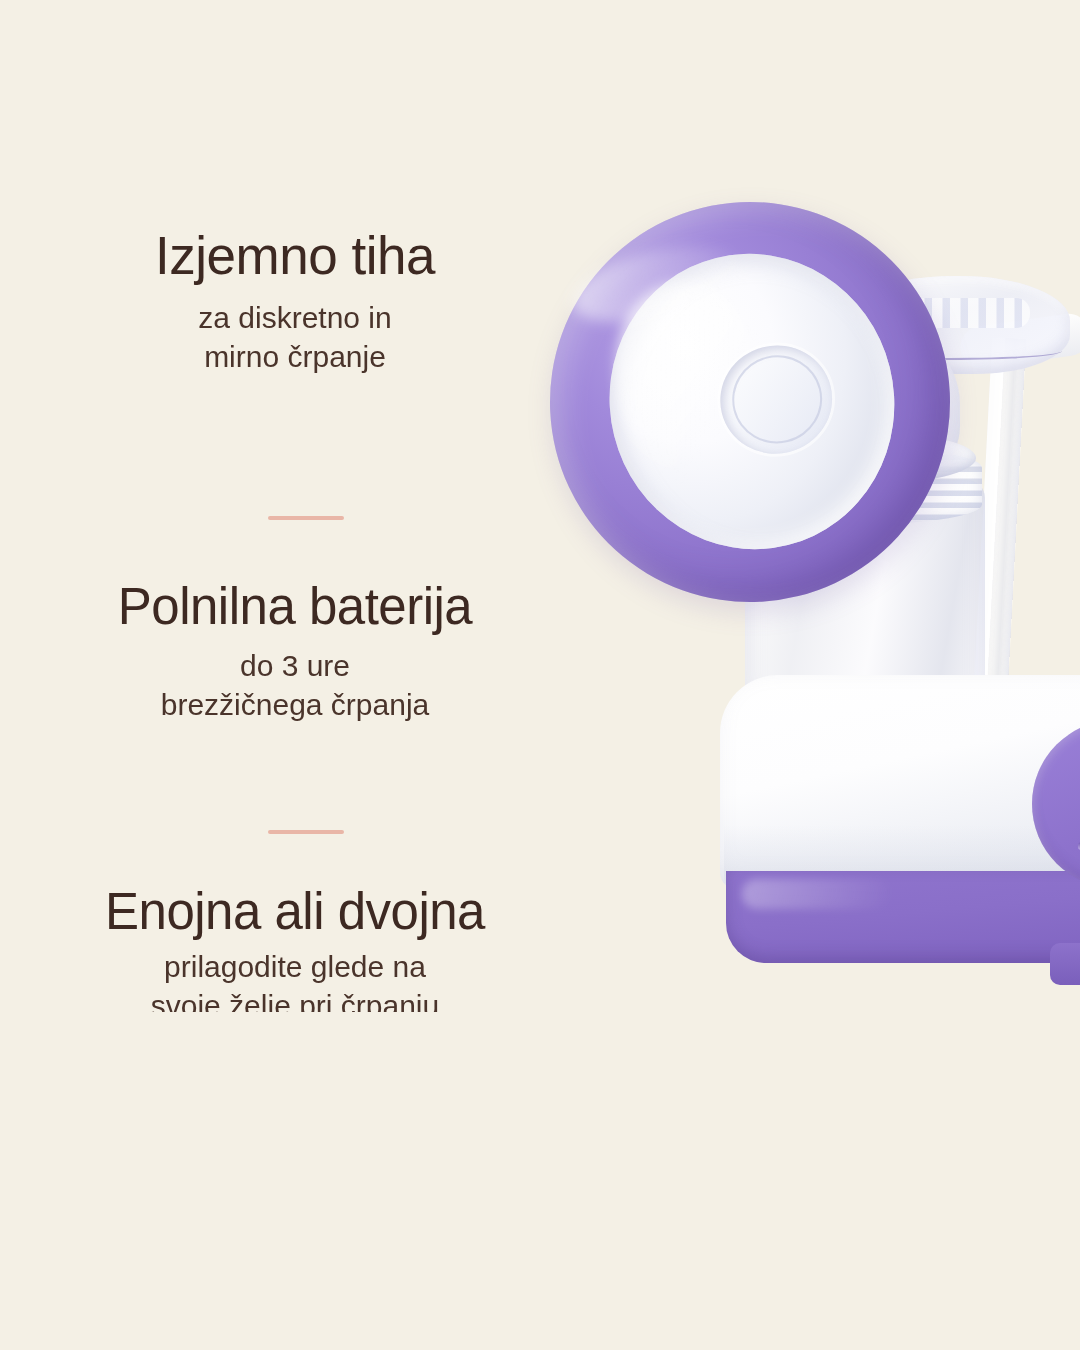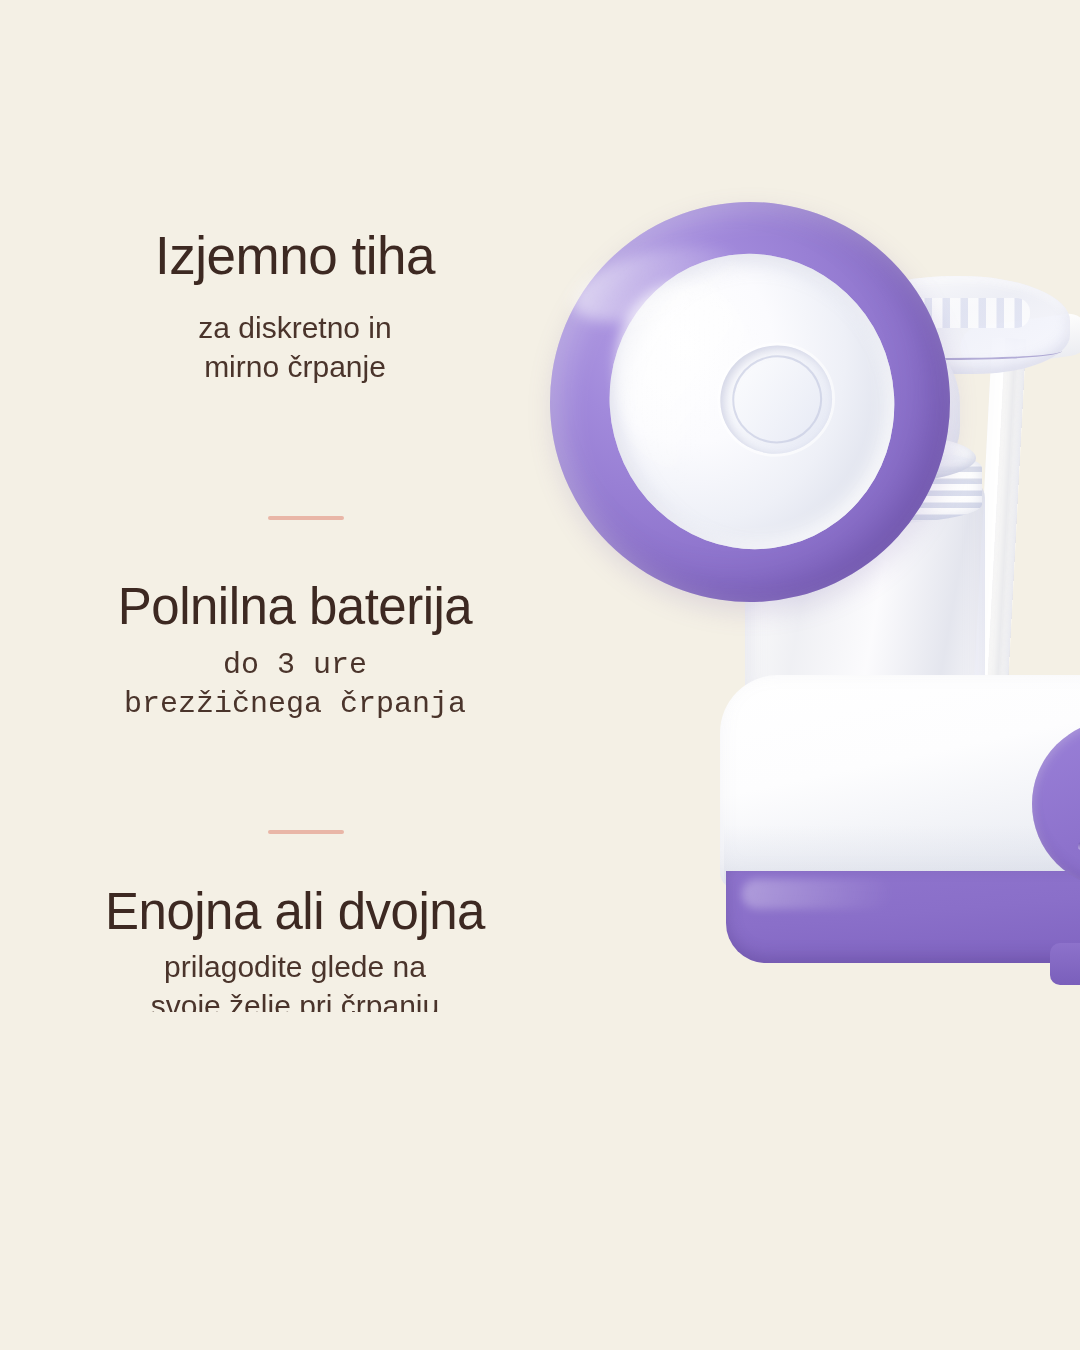--- a/index.html
+++ b/index.html
@@ -36,28 +36,28 @@
     font-size:53px;
     font-weight:400;
     letter-spacing:-0.5px;
     line-height:1.06;
     white-space:nowrap;
   }
   .feature-2 .f-title { font-size:51px; }
   .feature-3 .f-title { font-size:51px; }
 
   .f-sub {
-    margin-top:24px;
+    margin-top:14px;
     color:#4a342b;
     font-size:30px;
     font-weight:400;
     line-height:1.3;
     white-space:pre-line;
   }
-  .feature-2 .f-sub { margin-top:12px;font-family:Liberation Mono, monospace; }
+  .feature-2 .f-sub { margin-top:12px; }
   .feature-3 .f-sub { margin-top:8px; }
 
   
   .divider {
     position:absolute;
     left:268px;
     width:76px; height:4px;
     border-radius:3px;
     background:#e9b6a7;
   }

